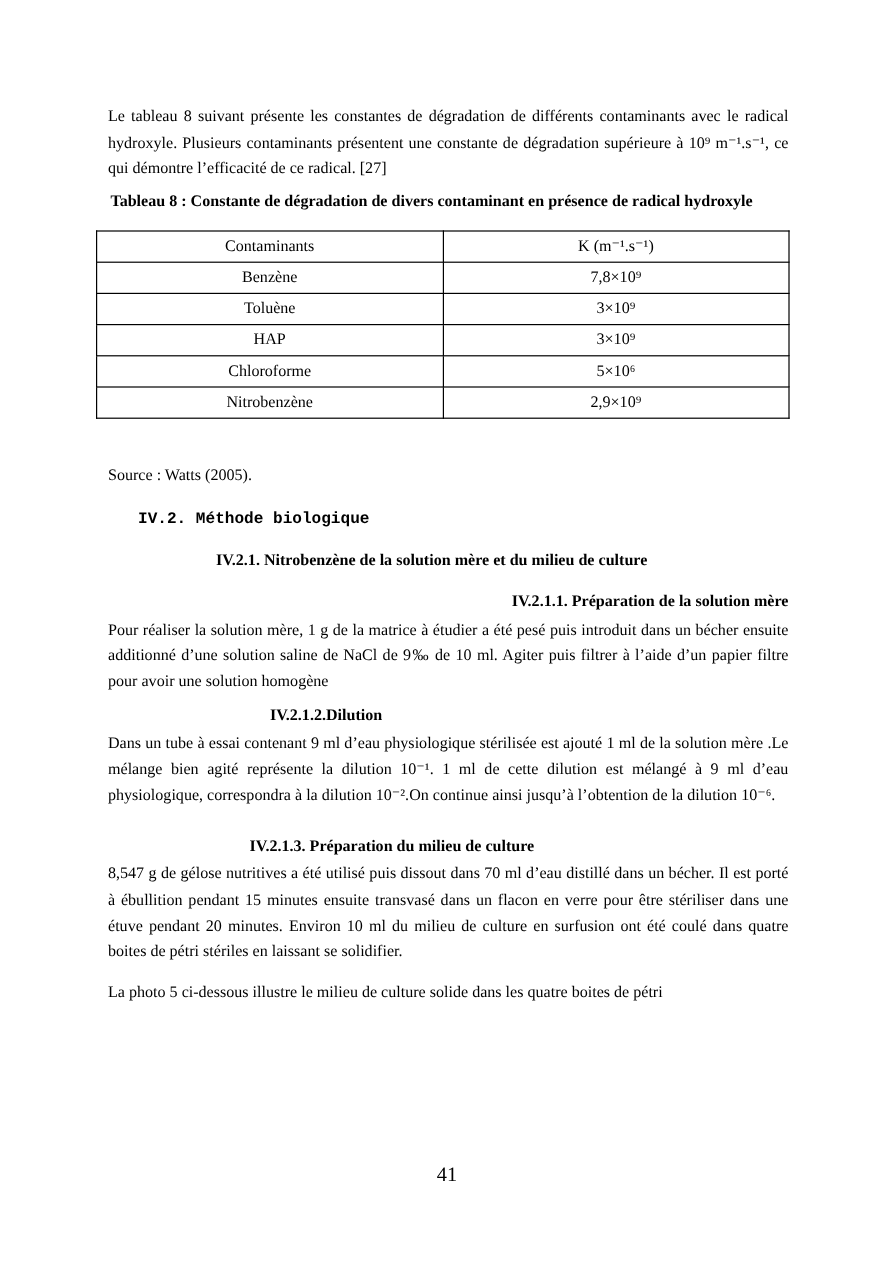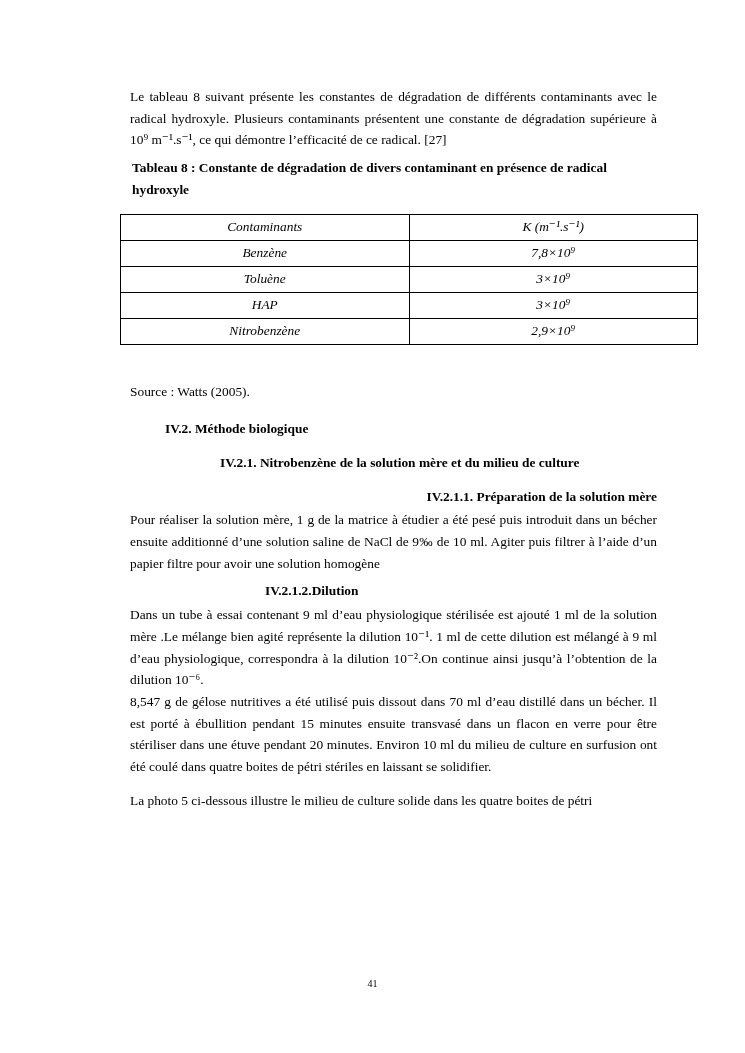--- a/index.html
+++ b/index.html
@@ -6,21 +6,20 @@
   html, body { margin: 0; padding: 0; background: #ffffff; }
   .page {
     position: relative;
     width: 745px;
     height: 1053px;
     background: #ffffff;
     color: #000000;
     font-family: "Liberation Serif", "DejaVu Serif", serif;
     font-size: 13.4px;
     overflow: hidden;
-    padding-left: 40px;
   }
   .content { padding: 86px 88px 0 90px; }
 
   .body-text {
     margin: 0;
     text-align: justify;
     line-height: 1.62;
   }
   .table-caption {
     margin: 6px 0 0 2px;
@@ -35,39 +34,38 @@
     margin: 13px 0 0 -10px;
   }
   .data-table th, .data-table td {
     border: 1px solid #000000;
     text-align: center;
     vertical-align: middle;
     font-weight: normal;
     font-size: 13.4px;
     height: 26px;
     padding: 0 4px;
-    font-style: italic;
   }
   .source-line { margin: 36px 0 0 0; line-height: 1.62; }
 
-  .h-l1 { margin: 16px 0 0 35px;  font-weight: bold; font-size: 13.4px; line-height: 1.62; }
+  .h-l1 { margin: 16px 0 0 25px;  font-weight: bold; font-size: 13.4px; line-height: 1.62; font-family: Liberation Mono, monospace; }
   .h-l2 { margin: 12px 0 0 90px;  font-weight: bold; font-size: 13.4px; line-height: 1.62; }
   .h-l3 { margin: 12px 0 2px 135px; font-weight: bold; font-size: 13.4px; line-height: 1.62; text-align: right; }
   .h-l3b { margin: 6px 0 2px 135px; font-weight: bold; font-size: 13.4px; line-height: 1.62; }
   .h-l3c { margin: 20px 0 2px 118px; font-weight: bold; font-size: 13.4px; line-height: 1.62; }
 
   .closing-line { margin: 12px 0 0 0; line-height: 1.62; text-align: left; }
 
   .page-number {
     position: absolute;
     left: 0;
     bottom: 64px;
     width: 100%;
     text-align: center;
-    font-size: 10px;
+    font-size: 17px;
   }
 </style>
 </head>
 <body>
 
 <div class="page">
   <div class="content">
 
     <p class="body-text">Le tableau 8 suivant présente les constantes de dégradation  de différents contaminants avec le radical hydroxyle. Plusieurs contaminants présentent une constante de dégradation  supérieure à 10⁹ m⁻¹.s⁻¹, ce qui démontre l’efficacité de ce radical. [27]</p>
 
@@ -87,38 +85,43 @@
         </tr>
         <tr>
           <td>Toluène</td>
           <td>3×10⁹</td>
         </tr>
         <tr>
           <td>HAP</td>
           <td>3×10⁹</td>
         </tr>
         <tr>
+          <td>Chloroforme</td>
+          <td>5×10⁶</td>
+        </tr>
+        <tr>
           <td>Nitrobenzène</td>
           <td>2,9×10⁹</td>
         </tr>
       </tbody>
     </table>
 
     <p class="source-line">Source : Watts (2005).</p>
 
     <h2 class="h-l1">IV.2. Méthode biologique</h2>
 
     <h3 class="h-l2">IV.2.1. Nitrobenzène de la solution mère et du milieu de culture</h3>
 
     <h4 class="h-l3">IV.2.1.1. Préparation de la solution mère</h4>
     <p class="body-text">Pour réaliser la solution mère, 1 g de la matrice à étudier a été pesé puis introduit dans un bécher ensuite additionné d’une solution saline de NaCl de 9‰  de 10 ml. Agiter puis filtrer à l’aide d’un papier filtre pour avoir une solution homogène</p>
 
     <h4 class="h-l3b">IV.2.1.2.Dilution</h4>
     <p class="body-text">Dans un tube à essai contenant 9 ml d’eau physiologique stérilisée est ajouté 1 ml de la solution mère .Le mélange bien agité représente la dilution 10⁻¹. 1 ml de cette dilution est mélangé à 9 ml d’eau physiologique, correspondra à la dilution 10⁻².On continue ainsi jusqu’à l’obtention de la dilution 10⁻⁶.</p>
 
+    <h4 class="h-l3c">IV.2.1.3. Préparation du milieu de culture</h4>
     <p class="body-text">8,547 g de gélose nutritives a été utilisé puis dissout dans 70 ml d’eau distillé dans un bécher. Il est porté à ébullition pendant 15 minutes ensuite transvasé dans un flacon en verre pour être stériliser dans une étuve pendant 20 minutes. Environ 10 ml du milieu de culture en surfusion ont été coulé dans quatre boites de pétri stériles en laissant se solidifier.</p>
 
     <p class="closing-line">La photo 5  ci-dessous illustre le milieu de culture solide dans les  quatre boites de pétri</p>
 
   </div>
 
   <div class="page-number">41</div>
 </div>
 
 </body></html>

